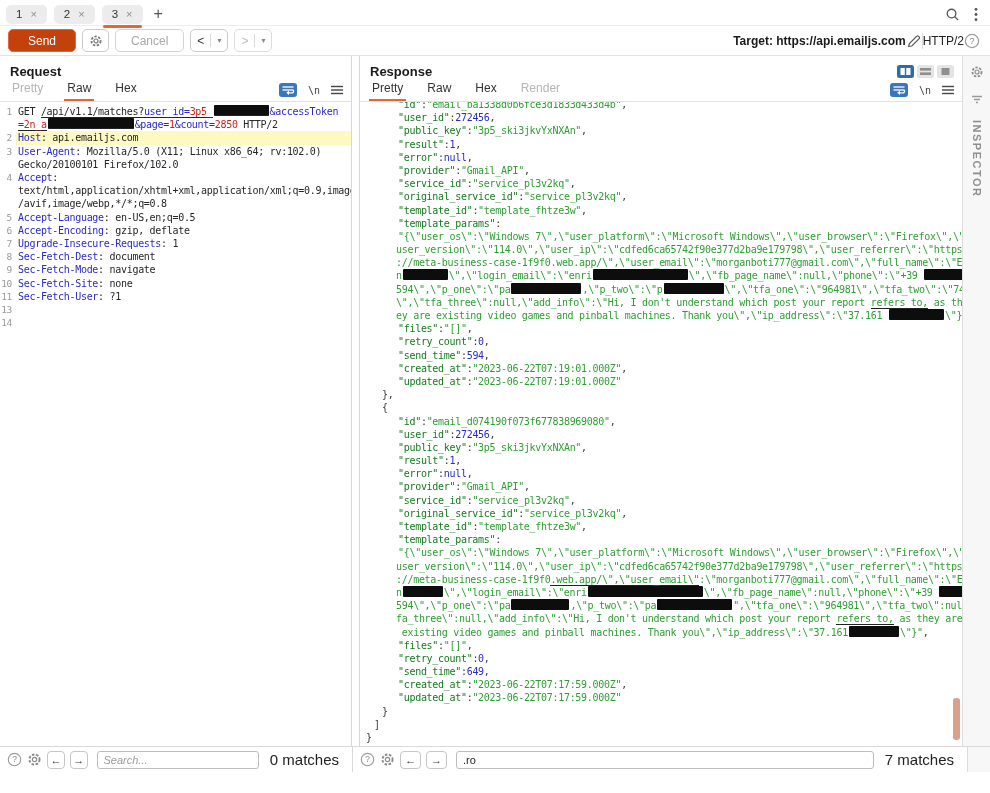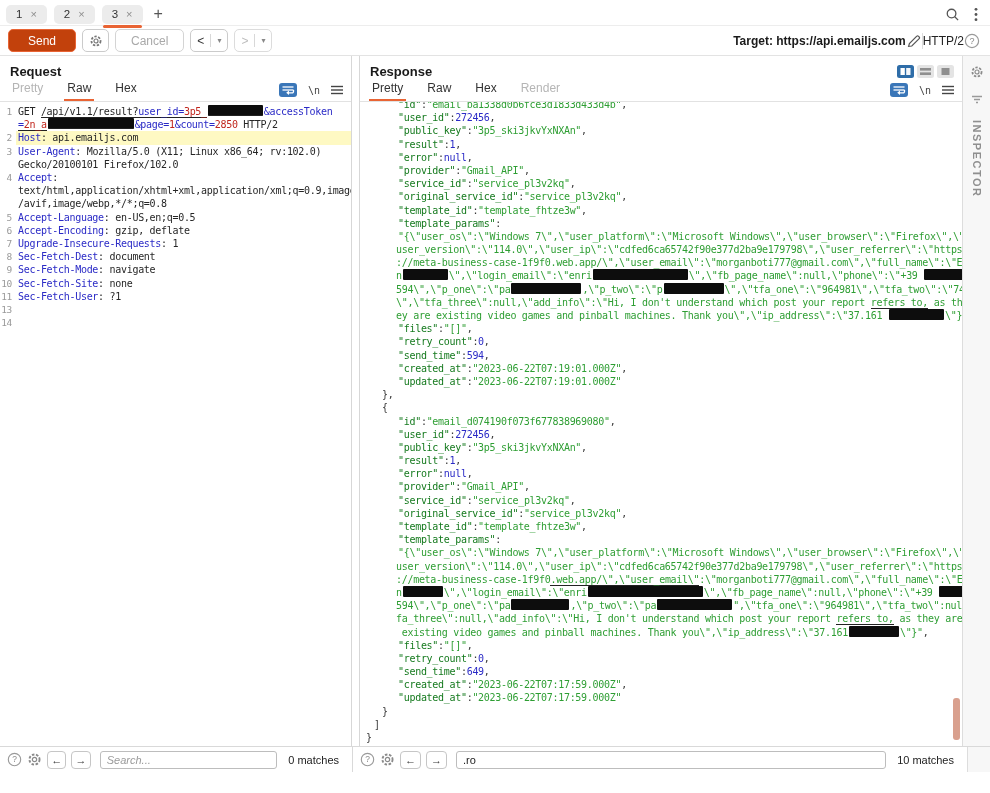--- a/index.html
+++ b/index.html
@@ -70,21 +70,21 @@
   .searchrow{height:26px;flex:none;display:flex;align-items:stretch;border-top:1px solid #d9d9d9;background:#fff}
   .sbox{display:flex;align-items:center;gap:5px;padding:0 7px}
   .sbox-left{width:353px;flex:none;border-right:1px solid #d9d9d9}
   .sbox-right{flex:1;border-right:1px solid #ddd}
   .stail{width:22px;flex:none;background:#f7f7f7}
   .sbtn{width:21px;height:18px;border:1px solid #c6c6c6;border-radius:4px;background:#fff;font-size:11px;color:#333;display:flex;align-items:center;justify-content:center;padding:0}
   .sinput{height:18px;border:1px solid #bdbdbd;border-radius:3px;font-size:11px;padding:0 6px;color:#222;font-family:"Liberation Sans",sans-serif}
   .sinput::placeholder{font-style:italic;color:#9a9a9a}
   .sinput-left{width:193px;margin-left:4px}
   .sinput-right{flex:1;margin-left:4px}
-  .matches{margin-left:auto;font-size:11px;color:#222;padding:0 6px;white-space:nowrap}
+  .matches{margin-left:auto;font-size:15px;color:#222;padding:0 6px;white-space:nowrap}
   
   .statusbar{flex:1;display:flex;align-items:center;justify-content:space-between;padding:0 9px;border-top:1px solid #d9d9d9;background:#fff}
   .status-left{font-size:11.5px;color:#333}
   .status-right{font-size:11.5px;color:#444}
   .icon{display:inline-block;line-height:0}
 </style>
 </head>
 <body>
 
 <div class="app">
@@ -176,21 +176,21 @@
                 <line x1="0" y1="1.5" x2="12" y2="1.5" stroke="#444" stroke-width="1.4"></line>
                 <line x1="0" y1="5" x2="12" y2="5" stroke="#444" stroke-width="1.4"></line>
                 <line x1="0" y1="8.5" x2="12" y2="8.5" stroke="#444" stroke-width="1.4"></line>
               </svg></span>
         </span>
       </div>
       <div class="editor">
           <div class="reqline">
             <div class="gutter">1</div>
             <div class="lbody">
-              <div class="crow"><span class="seg-p">GET </span><span class="seg-p u">/api/v1.1/result?</span><span class="seg-n u">user_id=</span><span class="seg-v u">3p5_</span><span class="redact u" style="width: 55px;"></span><span class="seg-n">&amp;accessToken</span></div>
+              <div class="crow"><span class="seg-p">GET </span><span class="seg-p u">/api/v1.1/matches?</span><span class="seg-n u">user_id=</span><span class="seg-v u">3p5_</span><span class="redact u" style="width: 55px;"></span><span class="seg-n">&amp;accessToken</span></div>
               <div class="crow"><span class="seg-n u">=</span><span class="seg-v u">2n_a</span><span class="redact u" style="width: 86px;"></span><span class="seg-n">&amp;page=</span><span class="seg-v">1</span><span class="seg-n">&amp;count=</span><span class="seg-v">2850</span><span class="seg-p"> HTTP/2</span></div>
             </div>
           </div>
           <div class="reqline">
             <div class="gutter">2</div>
             <div class="lbody hl">
               <div class="crow"><span class="seg-h">Host</span><span class="seg-p">: api.emailjs.com</span></div>
             </div>
           </div>
           <div class="reqline">
@@ -400,18 +400,18 @@
             <circle cx="8" cy="8" r="6.6" fill="none" stroke="#9a9a9a" stroke-width="1.2"></circle>
             <text x="8" y="11" text-anchor="middle" font-size="9" fill="#888" font-family="Liberation Sans, sans-serif">?</text>
           </svg></span>
       <span class="icon"><svg width="15" height="15" viewBox="0 0 16 16">
             <circle cx="8" cy="8" r="2.3" fill="none" stroke="#8a8a8a" stroke-width="1.3"></circle>
             <circle cx="8" cy="8" r="5.4" fill="none" stroke="#8a8a8a" stroke-width="2" stroke-dasharray="2.7 1.7"></circle>
           </svg></span>
       <button class="sbtn">←</button>
       <button class="sbtn">→</button>
       <input class="sinput sinput-right" value=".ro" style="">
-      <span class="matches">10 matches</span>
+      <span class="matches">7 matches</span>
     </div>
     <div class="stail"></div>
   </div>
 
 </div>
 
 </body></html>

